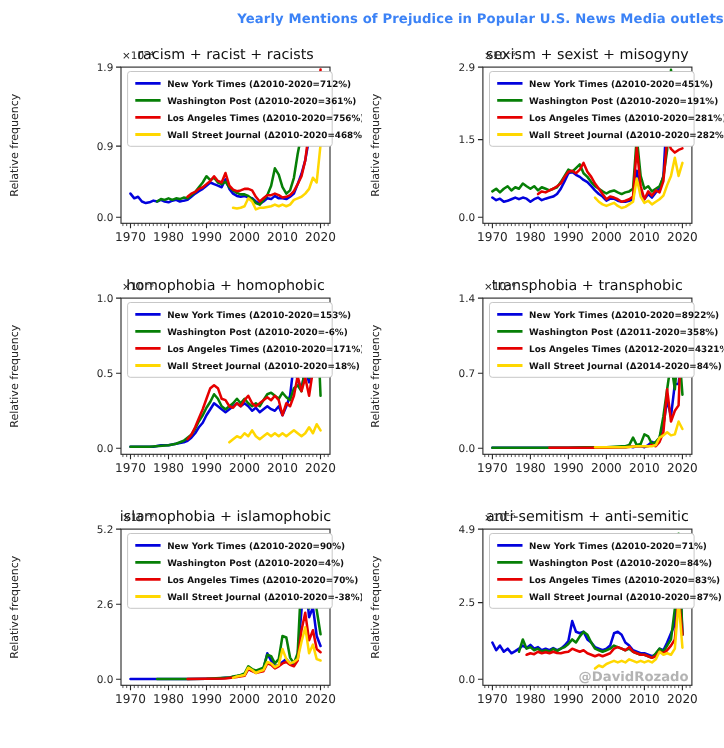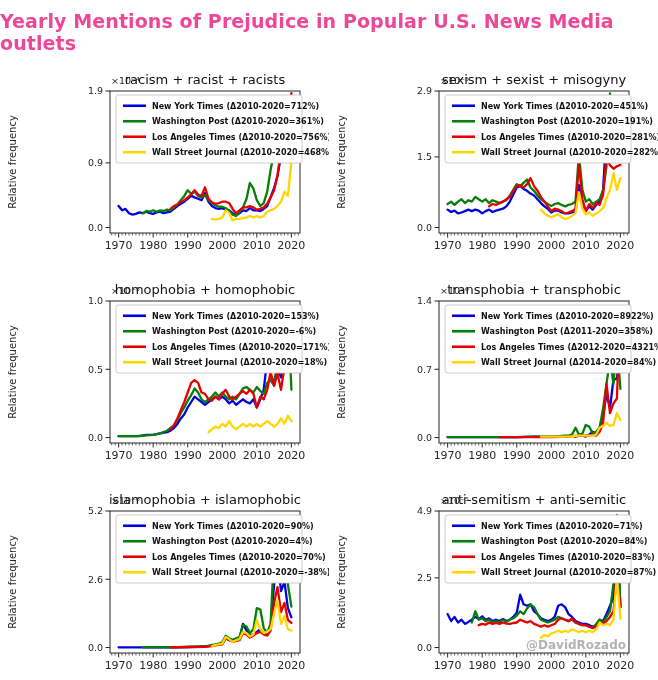--- a/index.html
+++ b/index.html
@@ -1,17 +1,17 @@
 <!DOCTYPE html>
 <html><head>
 <meta charset="utf-8">
 <style>
   html,body{margin:0;padding:0;background:#ffffff;}
   body{width:658px;height:680px;overflow:hidden;font-family:"DejaVu Sans",sans-serif;}
-  h1.main-title{margin:0;padding:10px 0 4px 0;text-align:left;font-size:19px;font-weight:600;color:#ec4899;letter-spacing:.1px;}
+  h1.main-title{margin:0;padding:10px 0 4px 0;text-align:right;font-size:12px;font-weight:600;color:#3b82f6;letter-spacing:.1px;}
   .grid{display:grid;grid-template-columns:329px 329px;grid-auto-rows:210px;}
   figure.panel{margin:0;padding:0;}
   svg.chart{display:block;}
   svg text{font-family:"DejaVu Sans",sans-serif;}
 </style>
 </head>
 <body>
 
 <h1 class="main-title">Yearly Mentions of Prejudice in Popular U.S. News Media outlets</h1>
 

